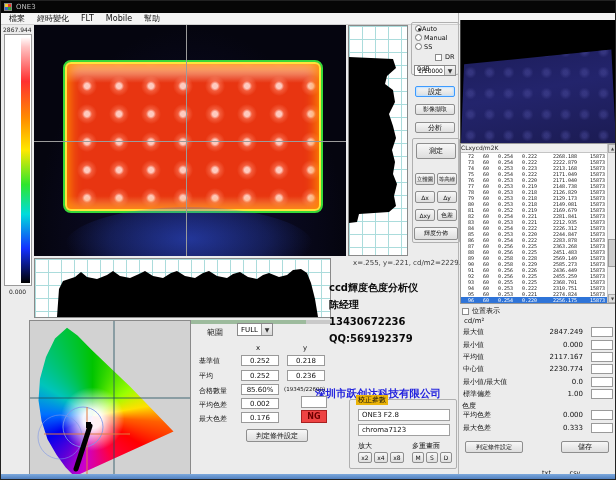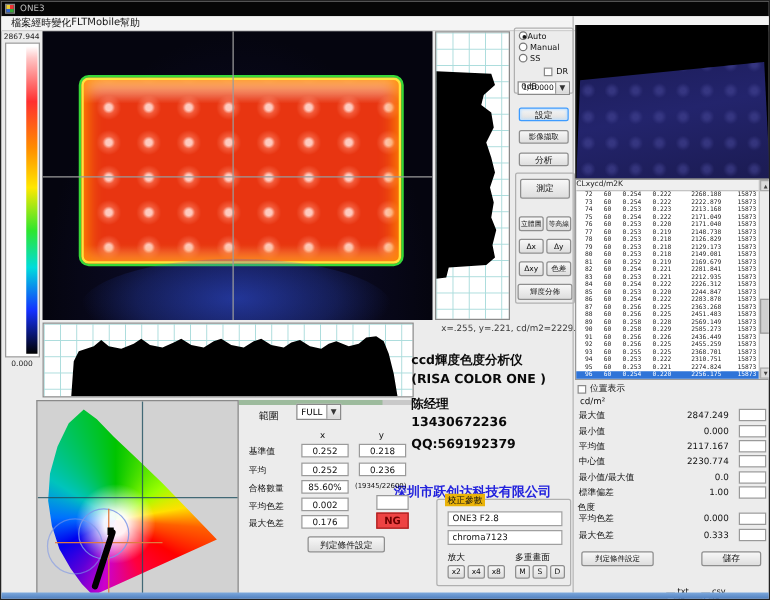--- a/index.html
+++ b/index.html
@@ -4,21 +4,21 @@
 <style>
   html,body{margin:0;padding:0;background:#555;}
   *{box-sizing:border-box;font-family:"DejaVu Sans",sans-serif;}
   #app{position:relative;width:616px;height:480px;background:#ececec;overflow:hidden;border:1px solid #222;}
   .abs{position:absolute;}
 
   
   #titlebar{position:absolute;left:0;top:0;width:616px;height:12px;background:#060606;display:flex;align-items:center;gap:4px;padding-left:3px;}
   #app-icon{width:8px;height:8px;background:conic-gradient(#e33 0 25%,#3a3 25% 50%,#36c 50% 75%,#ec3 75%);border:1px solid #888;}
   #title-text{color:#bfbfbf;font-size:7px;}
-  #menubar{position:absolute;left:0;top:12px;width:616px;height:12px;background:#f4f4f4;border-bottom:1px solid #cfcfcf;display:flex;align-items:flex-start;padding-left:8px;}
+  #menubar{position:absolute;left:0;top:12px;width:616px;height:12px;background:#f4f4f4;border-bottom:1px solid #cfcfcf;display:flex;align-items:center;gap:12px;padding-left:8px;}
   .menu-item{font-size:8px;color:#111;}
 
   
   #cbar-max{left:2px;top:25px;font-size:6px;color:#222;}
   #cbar-panel{left:3px;top:33px;width:28px;height:252px;background:#fff;border:1px solid #9a9a9a;}
   #cbar-grad{left:20px;top:36px;width:9px;height:246px;
     background:linear-gradient(180deg,#ffffff 0%,#ffc4c4 4%,#ff3030 18%,#ff8c00 33%,#ffe800 46%,#2ee62e 60%,#00dcdc 72%,#1430ff 86%,#000 100%);}
   #cbar-min{left:8px;top:287px;font-size:6px;color:#222;}
 
   
@@ -160,21 +160,20 @@
   </div>
   <div class="abs" id="hscroll">
     <div id="hscroll-thumb"></div>
   </div>
 
   <span class="abs" id="status-line">x=.255, y=.221, cd/m2=2229.401</span>
 
   <div class="abs" id="info-block">
 
   <div>ccd輝度色度分析仪</div>
-      <div>(RISA COLOR ONE )</div>
       <div>陈经理</div>
       <div>13430672236</div>
       <div>QQ:569192379</div>
     </div>
   <span class="abs" id="company-line">深圳市跃创达科技有限公司</span>
 
   <div class="abs" id="cie">
     <div id="horseshoe"></div>
     <svg width="162" height="159" viewBox="0 0 162 159">
       <line x1="84" y1="0" x2="84" y2="159" stroke="#1f4f5f" stroke-width="1" opacity="0.8"></line>

